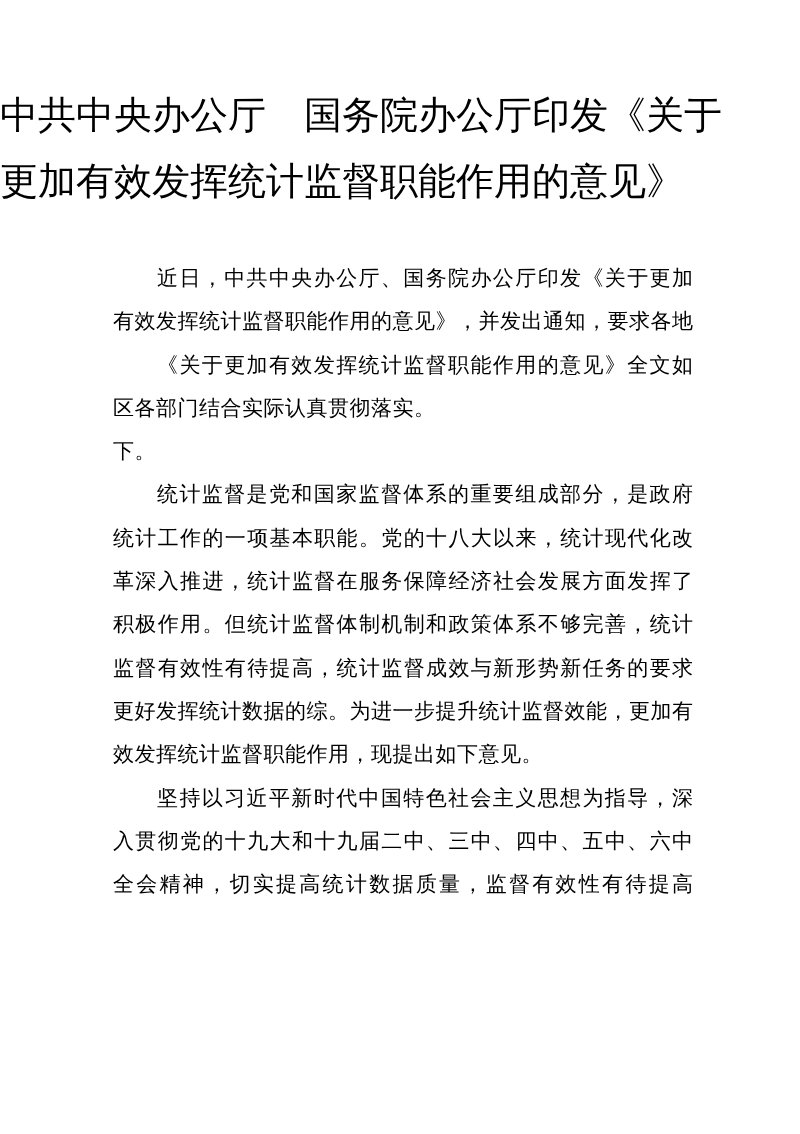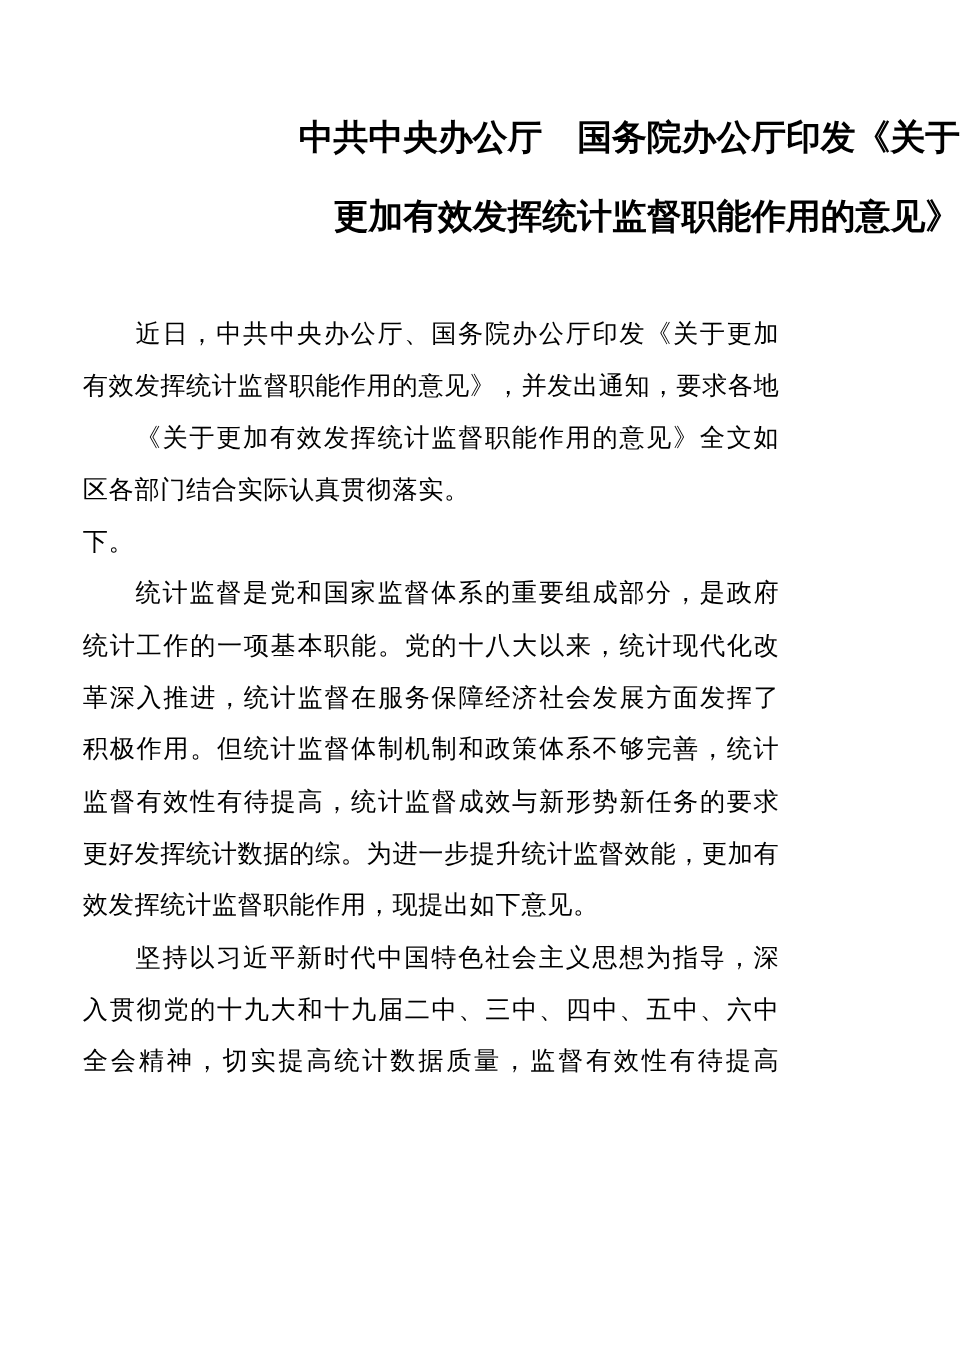--- a/index.html
+++ b/index.html
@@ -14,34 +14,34 @@
     background: #ffffff;
     overflow: hidden;
     color: #000000;
   }
   .doc-title {
     margin: 82px 0 0 0;
     padding: 0;
   }
   .title-line {
     display: block;
-    text-align: right;
+    text-align: left;
     font-family: "Liberation Serif", "DejaVu Serif", serif;
-    font-weight: bold;
-    font-size: 29px;
+    font-weight: normal;
+    font-size: 38px;
     line-height: 66px;
     white-space: nowrap;
   }
   .content {
     margin-top: 43px;
   }
   .line {
     box-sizing: border-box;
     width: 580px;
-    margin-left: 69px;
+    margin-left: 113px;
     height: 43.3px;
     line-height: 43.3px;
     font-size: 21px;
     font-family: "Liberation Serif", "DejaVu Serif", serif;
     color: #000000;
     text-align: justify;
     text-align-last: justify;
     overflow: hidden;
     white-space: normal;
   }

